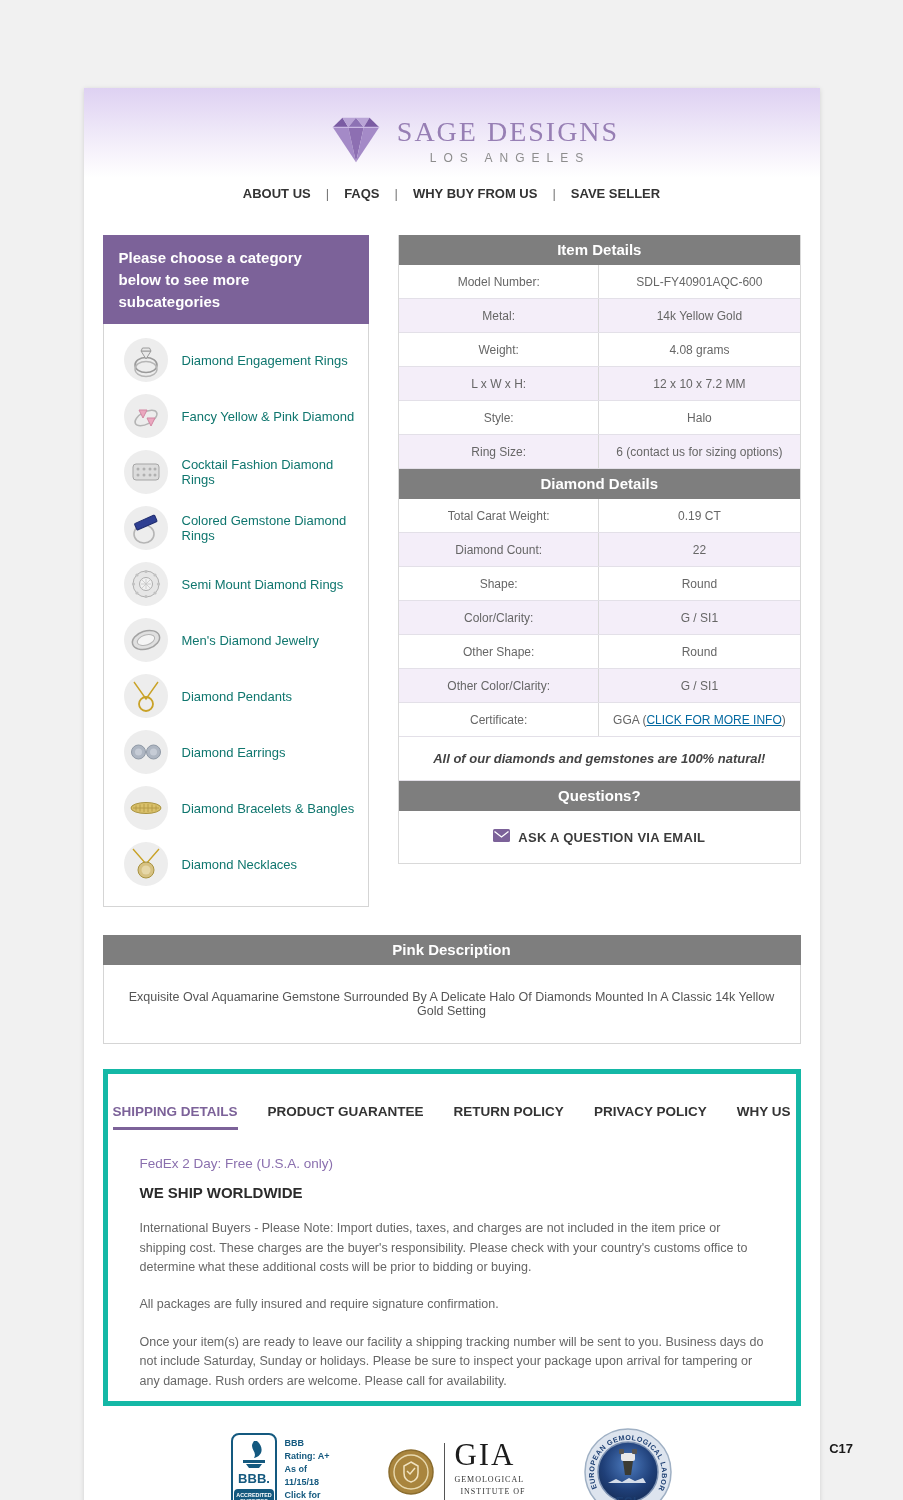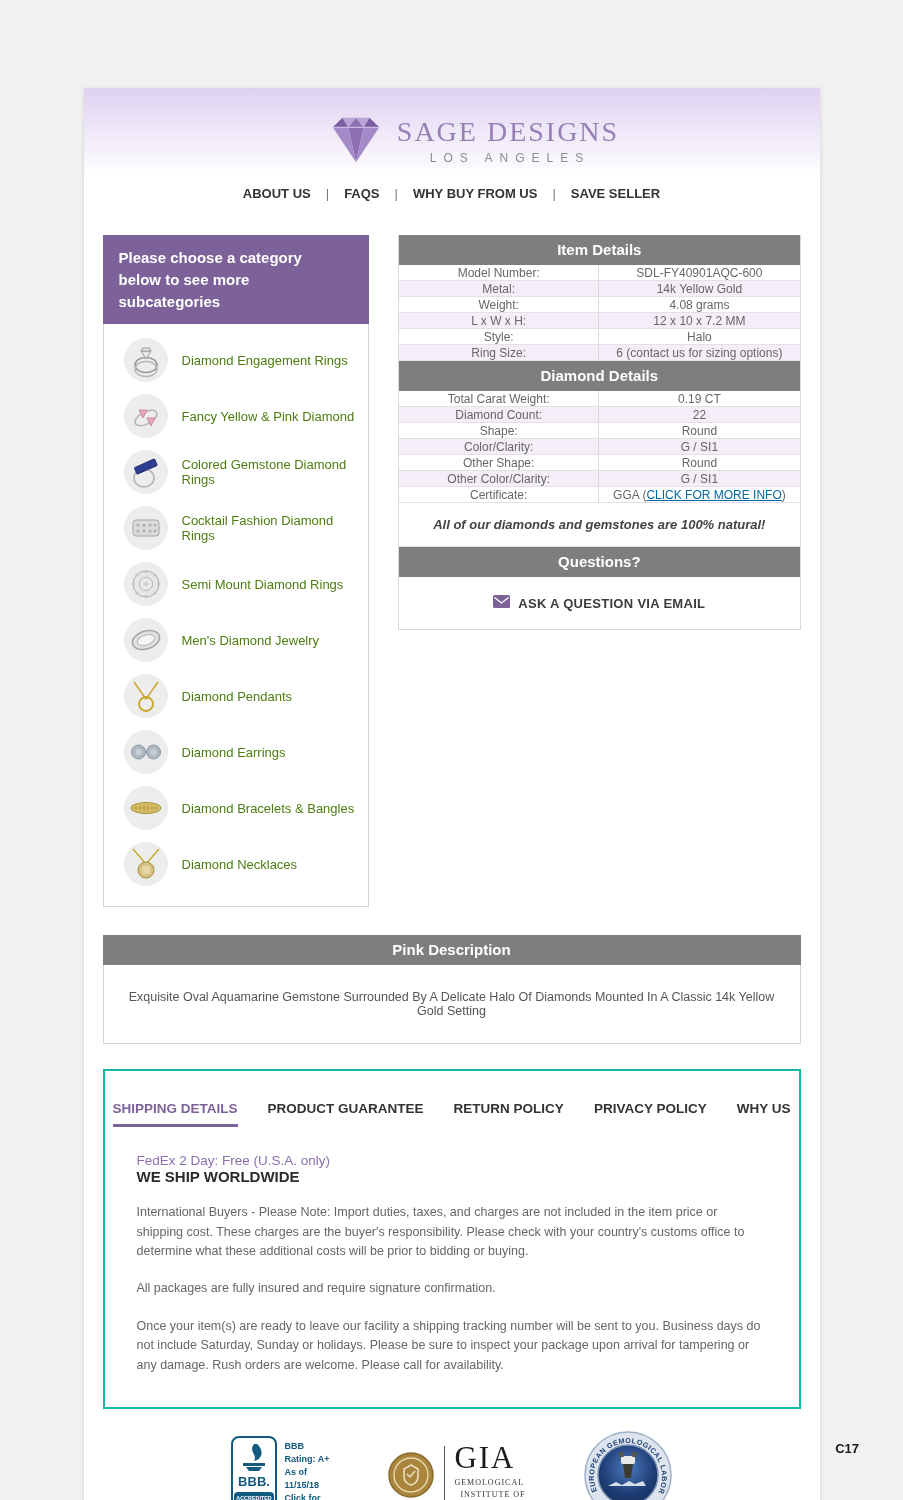--- a/index.html
+++ b/index.html
@@ -25,54 +25,54 @@
   .navbar { display:flex; justify-content:center; align-items:center; gap:15px; margin-top:8px; margin-bottom:34px; font-size:13px; font-weight:bold; color:#333; }
   .navbar .pipe { color:#777; font-weight:normal; }
   .navbar a { color:#333; text-decoration:none; cursor:pointer; }
   
   .main { display:flex; gap:29px; padding:0 19px; align-items:flex-start; }
   .leftcol { width:269px; }
   .cat-head { background:#7c6299; color:#fff; font-size:15px; line-height:1.45; padding:12px 16px; font-weight:600; }
   .cat-list { border:1px solid #d5d5d5; border-top:none; padding:12px 0 10px; background:#fff; }
   .cat-item { display:flex; align-items:center; min-height:44px; margin:0 0 8px; padding:2px 0 2px 20px; cursor:pointer; }
   .cat-circle { width:44px; height:44px; border-radius:50%; background:#ededed; flex:0 0 44px; display:flex; align-items:center; justify-content:center; }
-  .cat-label { margin-left:14px; font-size:13px; color:#4d7c0f; }
+  .cat-label { margin-left:14px; font-size:13px; color:#0f766e; }
   .rightcol { width:406px; border:1px solid #d9d9d9; border-top:none; }
   .sec-head { background:#7e7e7e; color:#fff; text-align:center; font-size:15px; font-weight:bold; height:30px; line-height:30px; }
-  .t-row { display:flex; height:16px; border-bottom:1px solid #e3e0e8; font-size:12px; color:#666; }
+  .t-row { display:flex; height:34px; border-bottom:1px solid #e3e0e8; font-size:12px; color:#666; }
   .t-row.alt { background:#f4eef9; }
   .t-cell { width:50%; display:flex; align-items:center; justify-content:center; text-align:center; }
   .t-cell.lab { border-right:1px solid #d9d9d9; }
   .note-row { padding:14px 10px; text-align:center; font-size:13px; font-style:italic; font-weight:bold; color:#444; border-bottom:1px solid #e3e0e8; }
   .ask-row { padding:17px 10px; text-align:center; }
   .ask-link { display:inline-flex; align-items:center; gap:8px; font-size:13px; font-weight:bold; color:#3c3c3c; letter-spacing:.3px; cursor:pointer; text-decoration:none; }
   .cert-link { color:#0369a1; text-decoration:underline; cursor:pointer; }
   
   .desc-box { margin:28px 19px 0; }
   .desc-body { border:1px solid #d5d5d5; border-top:none; padding:25px 20px; text-align:center; font-size:12.5px; color:#555; }
   
-  .tabs-box { margin:25px 19px 0; border:2px solid #14b8a6; padding:30px 32px 32px; }
+  .tabs-box { margin:25px 19px 0; border:5px solid #14b8a6; padding:30px 32px 10px; }
   .tabs-row { display:flex; justify-content:center; gap:30px; font-size:13.5px; font-weight:bold; color:#333; }
   .tab { padding-bottom:8px; cursor:pointer; white-space:nowrap; }
   .tab.active { color:#7c6299; border-bottom:3px solid #7c6299; }
   .ship-fedex { margin-top:26px; font-size:13.5px; color:#8a6fae; }
-  .ship-head { font-size:15px; font-weight:bold; color:#2b2b2b; }
+  .ship-head { margin-top:13px; font-size:15px; font-weight:bold; color:#2b2b2b; }
   .ship-par { margin-top:18px; font-size:12.5px; color:#666; line-height:1.55; }
   
   .badges { display:flex; justify-content:center; align-items:center; gap:58px; margin-top:22px; }
   .bbb-wrap { display:flex; gap:7px; align-items:flex-start; }
   .bbb-lines { font-size:9px; font-weight:bold; color:#14597f; line-height:1.45; padding-top:4px; }
   .gia-wrap { display:flex; align-items:center; gap:9px; }
   .gia-divider { width:1px; height:62px; background:#555; }
   .gia-txt { padding-top:2px; }
   .gia-acronym { font-family:"Liberation Serif", serif; font-size:31px; color:#1c1c1c; letter-spacing:2px; line-height:1; }
   .gia-lines { font-family:"Liberation Serif", serif; font-size:8px; letter-spacing:1px; color:#333; margin-top:4px; line-height:1.5; }
   .gia-lines div:nth-child(2){ padding-left:6px; }
   .gia-lines div:nth-child(3){ padding-left:13px; }
-  .page-label { position:absolute; right:44px; top:1441px; font-size:13px; font-weight:bold; color:#1a1a1a; }
+  .page-label { position:absolute; right:50px; top:1441px; font-size:13px; font-weight:bold; color:#1a1a1a; }
 </style>
 </head>
 <body>
 
 <div class="card">
 
   <div class="hdr-grad">
     <div class="logo-wrap">
       <span>
         <svg width="58" height="54" viewBox="0 0 60 54">
@@ -132,44 +132,44 @@
                 <polygon points="15,16 23,16 19,24" fill="#eaa8bf" stroke="#d287a3"></polygon>
                 <polygon points="23,24 31,24 27,32" fill="#eaa8bf" stroke="#d287a3"></polygon>
               </svg>
           </span>
           <span class="cat-label">Fancy Yellow &amp; Pink Diamond</span>
         </div>
 
         <div class="cat-item">
           <span class="cat-circle">
             <svg width="44" height="44">
-                <ellipse cx="20" cy="28" rx="10" ry="9" fill="none" stroke="#b5b5b5" stroke-width="1.6"></ellipse>
-                <rect x="11" y="13" width="22" height="7" rx="1" fill="#2e3f92" stroke="#1f2c6e" transform="rotate(-24 22 17)"></rect>
-              </svg>
-          </span>
-          <span class="cat-label">Colored Gemstone Diamond Rings</span>
-        </div>
-
-        <div class="cat-item">
-          <span class="cat-circle">
-            <svg width="44" height="44">
                 <rect x="9" y="14" width="26" height="16" rx="3" fill="#dcdcdc" stroke="#a5a5a5"></rect>
                 <g fill="#b0b0b0">
                   <circle cx="14" cy="19" r="1.5"></circle>
                   <circle cx="20" cy="19" r="1.5"></circle>
                   <circle cx="26" cy="19" r="1.5"></circle>
                   <circle cx="31" cy="19" r="1.5"></circle>
                   <circle cx="14" cy="25" r="1.5"></circle>
                   <circle cx="20" cy="25" r="1.5"></circle>
                   <circle cx="26" cy="25" r="1.5"></circle>
                   <circle cx="31" cy="25" r="1.5"></circle>
                 </g>
               </svg>
           </span>
           <span class="cat-label">Cocktail Fashion Diamond Rings</span>
+        </div>
+
+        <div class="cat-item">
+          <span class="cat-circle">
+            <svg width="44" height="44">
+                <ellipse cx="20" cy="28" rx="10" ry="9" fill="none" stroke="#b5b5b5" stroke-width="1.6"></ellipse>
+                <rect x="11" y="13" width="22" height="7" rx="1" fill="#2e3f92" stroke="#1f2c6e" transform="rotate(-24 22 17)"></rect>
+              </svg>
+          </span>
+          <span class="cat-label">Colored Gemstone Diamond Rings</span>
         </div>
 
         <div class="cat-item">
           <span class="cat-circle">
             <svg width="44" height="44">
                 <circle cx="22" cy="22" r="13" fill="#e6e6e6" stroke="#b0b0b0"></circle>
                 <g fill="#c2c2c2">
                   <circle cx="22" cy="9.5" r="1.6"></circle>
                   <circle cx="31" cy="13" r="1.6"></circle>
                   <circle cx="34.5" cy="22" r="1.6"></circle>

